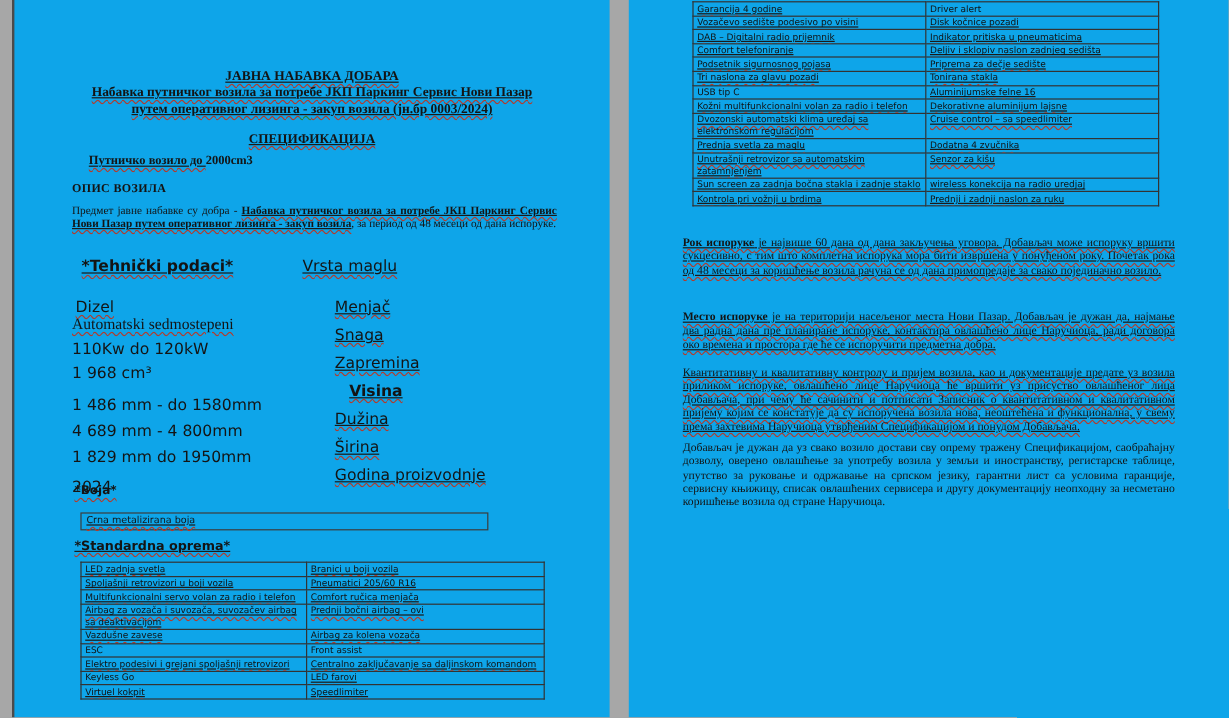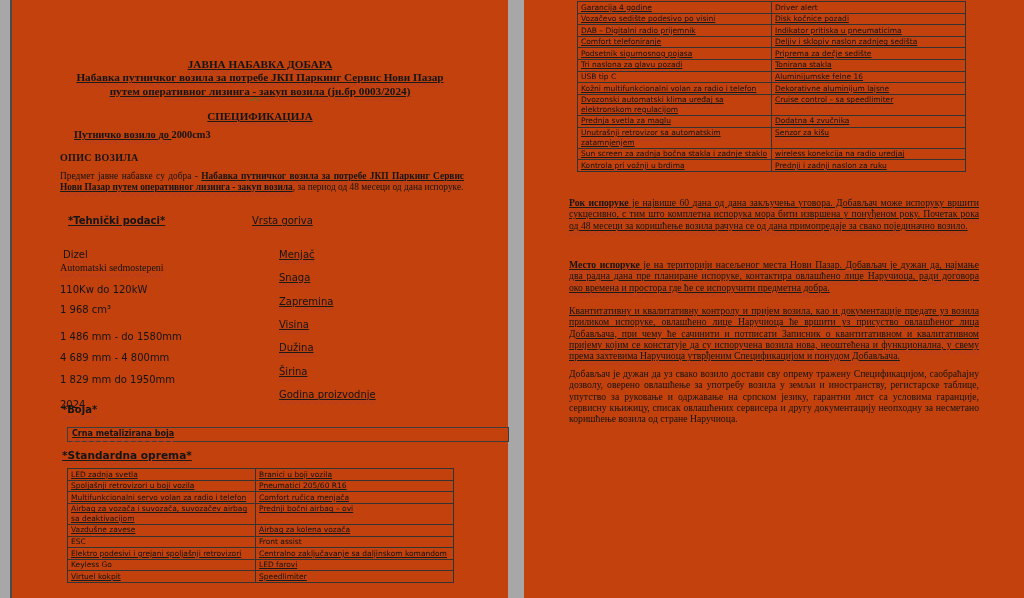--- a/index.html
+++ b/index.html
@@ -2,21 +2,21 @@
 <html><head>
 <meta charset="utf-8">
 <style>
   * { box-sizing: border-box; margin: 0; padding: 0; }
   html, body { background: #a7a7a7; }
   .desk {
     position: relative; width: 1024px; height: 598px;
     background: #a7a7a7; overflow: hidden;
     font-family: "Liberation Serif", serif; color: #141414;
   }
-  .page { position: absolute; top: 0; height: 598px; background: #c2410c; }
+  .page { position: absolute; top: 0; height: 598px; background: #0ea5e9; }
   .page1 { left: 10px; width: 498px; border-left: 2px solid #4b4b4b; }
   .page2 { left: 524px; width: 500px; }
   .abs { position: absolute; }
   .sans { font-family: "DejaVu Sans", sans-serif; }
   .b { font-weight: bold; }
   
   .wav {
     text-decoration-line: underline; text-decoration-style: wavy;
     text-decoration-color: #b23b2c; text-decoration-thickness: 1px;
     text-underline-offset: 2px;
@@ -30,24 +30,24 @@
   .wgrn {
     text-decoration-line: underline; text-decoration-style: wavy;
     text-decoration-color: #3a7d33; text-decoration-thickness: 1px;
     text-underline-offset: 2px;
   }
   .title-block { left: 18px; right: 18px; top: 58px; font-size: 11.2px; line-height: 13.4px; font-weight: bold; text-align: center; }
   .spec-head { left: 18px; right: 18px; top: 110px; font-size: 11px; font-weight: bold; text-align: center; }
   .vehicle-line { left: 48px; top: 129px; font-size: 10.4px; font-weight: bold; margin-left: 14px; }
   .opis-head { left: 48px; top: 152px; font-size: 10px; font-weight: bold; letter-spacing: .3px; }
   .intro { left: 48px; top: 171px; width: 404px; font-size: 9.4px; line-height: 10.9px; text-align: justify; }
-  .tech { left: 48px; top: 215px; width: 404px; height: 210px; font-family: "DejaVu Sans", sans-serif; font-size: 10px; }
+  .tech { left: 48px; top: 215px; width: 404px; height: 210px; font-family: "DejaVu Sans", sans-serif; font-size: 13px; }
   .tech-item { position: absolute; white-space: nowrap; }
   .boja-head { left: 50px; top: 404px; font-size: 10px; font-weight: bold; }
-  .boja-box { left: 55px; top: 427px; width: 442px; height: 15px; border: 1px solid #3d3d3d; padding: 1px 0 0 4px; font-size: 8px; font-weight: bold; }
+  .boja-box { left: 55px; top: 427px; width: 340px; height: 15px; border: 1px solid #3d3d3d; padding: 1px 0 0 4px; font-size: 8px; }
   .oprema-head { left: 50px; top: 449px; font-size: 10.6px; font-weight: bold; }
   table.eq {
     border-collapse: collapse; table-layout: fixed;
     font-family: "DejaVu Sans", sans-serif; font-size: 7.5px; line-height: 9.6px; color: #111;
   }
   table.eq td { border: 1px solid #333; padding: 0.5px 3px; vertical-align: top; overflow: hidden; }
   table.eq td.nw { white-space: nowrap; }
   .t1 { left: 55px; top: 468px; width: 386px; }
   .t2 { left: 53px; top: 1px; width: 388px; }
   .para { position: absolute; left: 45px; width: 410px; text-align: justify; font-size: 9.7px; line-height: 11.3px; }
@@ -77,37 +77,37 @@
 
     <div class="abs intro">
       <span>Предмет јавне набавке су добра - </span><span class="wav"><span class="sol b">Набавка путничког возила за потребе ЈКП Паркинг Сервис Нови Пазар путем оперативног лизинга -  закуп возила</span></span><span>, за период од 48 месеци од дана испоруке.</span>
     </div>
 
     <div class="abs tech">
       <div class="tech-item b" style="left:8px; top:0;">
         <span class="wav"><span class="sol">*Tehnički  podaci*</span></span>
       </div>
       <div class="tech-item" style="left:192px; top:0;">
-        <span class="wav"><span class="sol">Vrsta  goriva</span></span>
+        <span class="wav"><span class="sol">Vrsta  maglu</span></span>
       </div>
       <div id="tech-values">
           <div class="tech-item" style="left: 3px; top: 34px;"><span class="wav">Dizel</span></div>
           <div class="tech-item" style="left: 0px; top: 47px; font-family: Liberation Serif, serif;"><span class="wav">Automatski  sedmostepeni</span></div>
           <div class="tech-item" style="left: 0px; top: 69px;">110Kw  do  120kW</div>
           <div class="tech-item" style="left: 0px; top: 89px;">1 968  cm³</div>
           <div class="tech-item" style="left: 0px; top: 116px;">1 486 mm - do 1580mm</div>
           <div class="tech-item" style="left: 0px; top: 137px;">4 689 mm  -  4 800mm</div>
           <div class="tech-item" style="left: 0px; top: 159px;">1 829 mm do 1950mm</div>
           <div class="tech-item" style="left: 0px; top: 184px;">2024</div>
         </div>
       <div id="tech-labels">
           <div class="tech-item" style="left: 219px; top: 34px;"><span class="wav"><span class="sol">Menjač</span></span></div>
           <div class="tech-item" style="left: 219px; top: 57px;"><span class="wav"><span class="sol">Snaga</span></span></div>
           <div class="tech-item" style="left: 219px; top: 81px;"><span class="wav"><span class="sol">Zapremina</span></span></div>
-          <div class="tech-item" style="left: 219px; top: 104px;"><span class="wav"><span class="sol">Visina</span></span></div>
+          <div class="tech-item" style="left: 231px; top: 104px; font-weight: bold;"><span class="wav"><span class="sol">Visina</span></span></div>
           <div class="tech-item" style="left: 219px; top: 127px;"><span class="wav"><span class="sol">Dužina</span></span></div>
           <div class="tech-item" style="left: 219px; top: 151px;"><span class="wav"><span class="sol">Širina</span></span></div>
           <div class="tech-item" style="left: 219px; top: 174px;"><span class="wav"><span class="sol">Godina  proizvodnje</span></span></div>
         </div>
     </div>
 
     <div class="abs boja-head sans">
       <span class="wav">*Boja*</span>
     </div>
 

